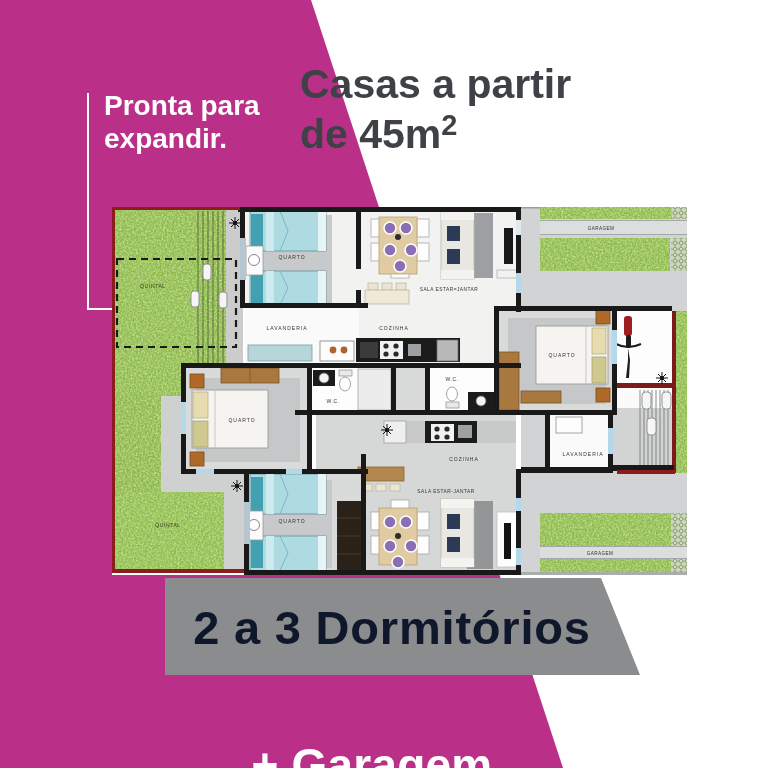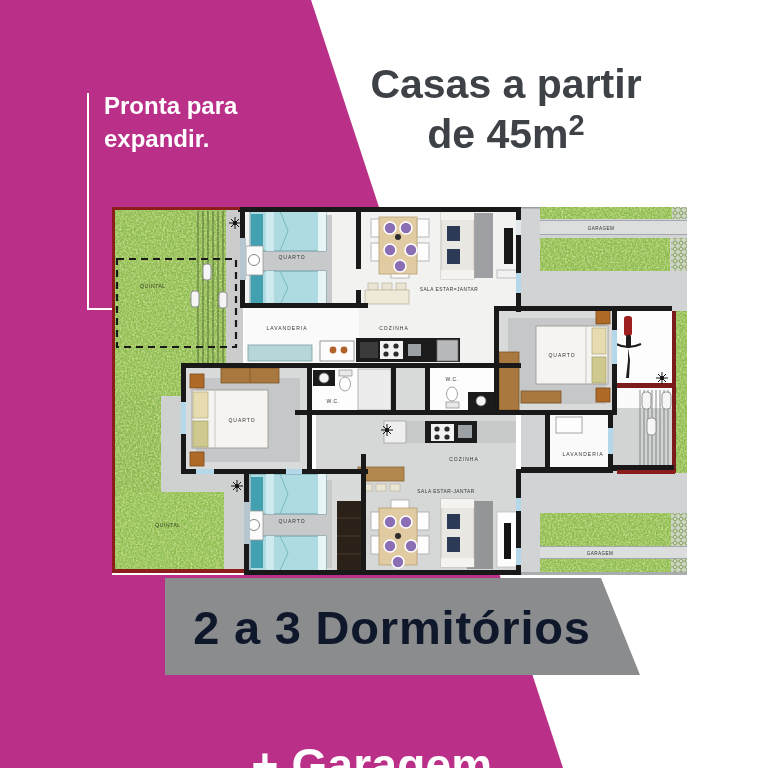--- a/index.html
+++ b/index.html
@@ -11,23 +11,23 @@
 
 <svg class="abs" style="left:0;top:0" width="768" height="768" viewBox="0 0 768 768">
   <polygon points="0,0 311,0 563,768 0,768" fill="#ba3089"></polygon>
 
   <g>
     <rect x="87" y="93" width="2" height="217" fill="#ffffff"></rect>
     <rect x="87" y="308" width="29" height="2" fill="#ffffff"></rect>
   </g>
 </svg>
 
-<div class="abs" style="left:104px;top:89px;font-size:24px;line-height:33px;font-weight:bold;color:#ffffff;">Pronta para<br>expandir.</div>
-
-<div class="abs" style="left:312px;top:59px;width:388px;font-size:41px;line-height:50px;font-weight:bold;color:#3e4247;text-align:center;">Casas a partir<br>de 45m<span style="font-size:29px;position:relative;top:-13px;line-height:0">2</span></div>
+<div class="abs" style="left:104px;top:89px;font-size:28px;line-height:33px;font-weight:bold;color:#ffffff;">Pronta para<br>expandir.</div>
+
+<div class="abs" style="left:300px;top:59px;width:388px;font-size:41px;line-height:50px;font-weight:bold;color:#3e4247;text-align:left;">Casas a partir<br>de 45m<span style="font-size:29px;position:relative;top:-13px;line-height:0">2</span></div>
 
 <svg class="abs" style="left:112px;top:207px" width="575" height="368" viewBox="112 207 575 368">
   <defs>
     <pattern id="hatch" width="6" height="6" patternUnits="userSpaceOnUse">
       <rect width="6" height="6" fill="#cdd4c2"></rect>
       <path d="M0,3 L3,0 L6,3 L3,6 Z" fill="#90aa72"></path>
       <circle cx="3" cy="3" r="1.1" fill="#e8ece2"></circle>
     </pattern>
     <filter id="gn" x="0" y="0" width="100%" height="100%">
       <feTurbulence type="fractalNoise" baseFrequency="0.55" numOctaves="3" seed="4"></feTurbulence>

